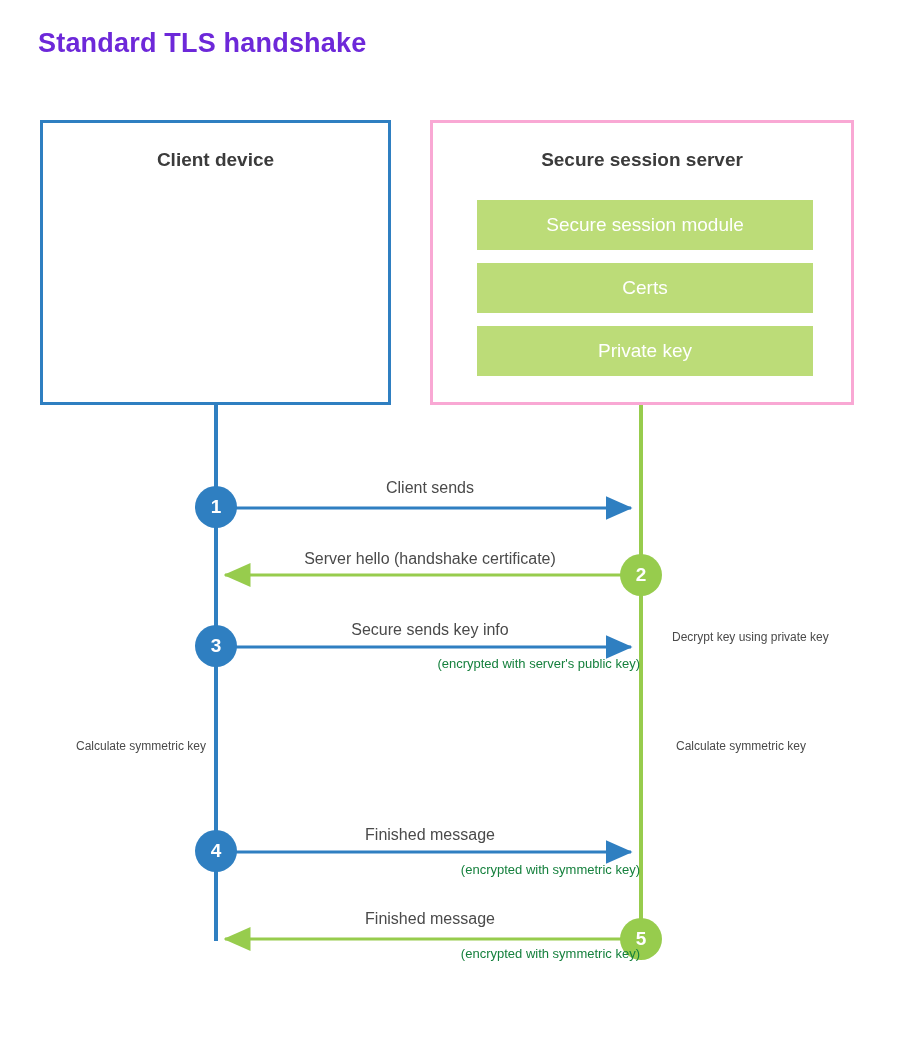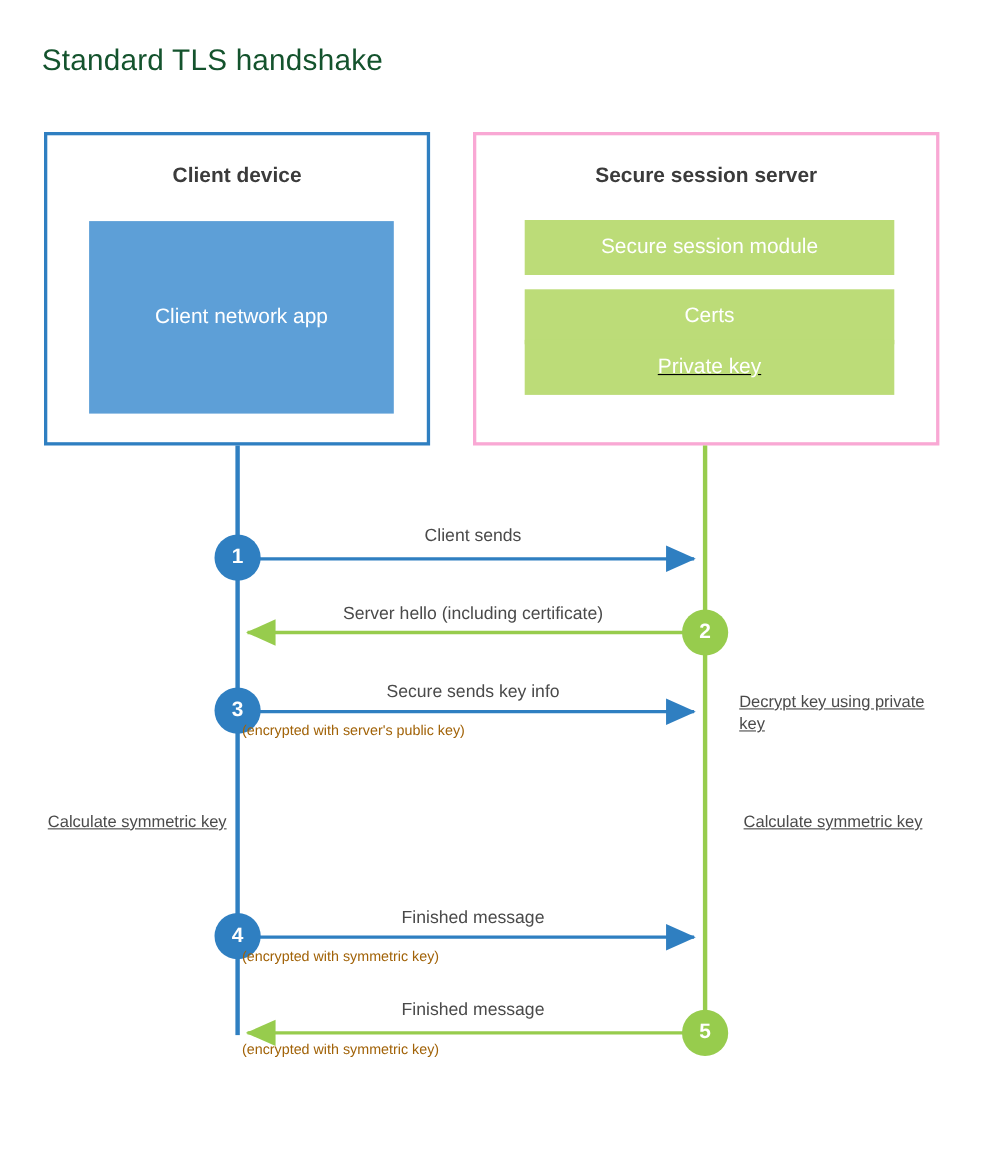--- a/index.html
+++ b/index.html
@@ -12,24 +12,24 @@
     height: 1058px;
     position: relative;
     font-family: "Liberation Sans", sans-serif;
     overflow: hidden;
   }
 
   
   #page-title {
     position: absolute;
     left: 38px;
-    top: 40px;
+    top: 28px;
     font-size: 27px;
-    font-weight: 400;
-    color: #14532d;
+    font-weight: 700;
+    color: #6d28d9;
     letter-spacing: 0.2px;
     white-space: nowrap;
   }
 
   
   .party-box {
     position: absolute;
     background: #ffffff;
     box-sizing: border-box;
   }
@@ -91,21 +91,21 @@
     justify-content: center;
   }
   .server-bar-label {
     color: #ffffff;
     font-size: 19px;
     font-weight: 300;
     text-align: center;
   }
   #server-bar-0 { top: 77px; }
   #server-bar-1 { top: 140px; }
-  #server-bar-2 { top: 186px; text-decoration: underline; }
+  #server-bar-2 { top: 203px; }
 
   
   .lifeline {
     position: absolute;
     width: 4px;
     top: 405px;
     height: 536px;
   }
   #client-lifeline {
     left: 214px;
@@ -152,44 +152,43 @@
   .msg-label {
     position: absolute;
     text-align: center;
     font-size: 16px;
     font-weight: 300;
     color: #4a4a4a;
     white-space: nowrap;
   }
   .msg-sublabel {
     position: absolute;
-    text-align: left;
+    text-align: right;
     font-size: 13px;
     font-weight: 300;
-    color: #a16207;
+    color: #15803d;
     white-space: nowrap;
   }
 
   #msg-label-1 { left: 220px; width: 420px; top: 479px; }
   #msg-label-2 { left: 220px; width: 420px; top: 550px; }
   #msg-label-3 { left: 220px; width: 420px; top: 621px; }
   #msg-sublabel-3 { left: 220px; width: 420px; top: 656px; }
   #msg-label-4 { left: 220px; width: 420px; top: 826px; }
   #msg-sublabel-4 { left: 220px; width: 420px; top: 862px; }
   #msg-label-5 { left: 220px; width: 420px; top: 910px; }
   #msg-sublabel-5 { left: 220px; width: 420px; top: 946px; }
 
   
   .side-note {
     position: absolute;
-    font-size: 15px;
+    font-size: 12px;
     font-weight: 300;
     color: #4a4a4a;
     line-height: 1.35;
-    text-decoration: underline;
   }
   #note-decrypt {
     left: 672px;
     top: 629px;
     width: 180px;
     text-align: left;
   }
   #note-calc-client {
     left: 20px;
     top: 738px;
@@ -203,23 +202,20 @@
     text-align: left;
   }
 </style>
 </head>
 <body>
 
 <div id="page-title">Standard TLS handshake</div>
 
 <div id="client-box" class="party-box">
   <div class="party-title">Client device</div>
-  <div id="client-app-block">
-    <div id="client-app-label">Client network app</div>
-  </div>
 </div>
 
 <div id="server-box" class="party-box">
   <div class="party-title">Secure session server</div>
   <div id="server-bar-1" class="server-bar">
     <div class="server-bar-label">Certs</div>
   </div>
   <div id="server-bar-0" class="server-bar">
     <div class="server-bar-label">Secure session module</div>
   </div>
@@ -253,21 +249,21 @@
 </svg>
 
 <div id="step-circle-1" class="step-circle blue">1</div>
 <div id="step-circle-2" class="step-circle green">2</div>
 <div id="step-circle-3" class="step-circle blue">3</div>
 <div id="step-circle-4" class="step-circle blue">4</div>
 <div id="step-circle-5" class="step-circle green">5</div>
 
 <div id="msg-label-1" class="msg-label">Client sends</div>
 
-<div id="msg-label-2" class="msg-label">Server hello (including certificate)</div>
+<div id="msg-label-2" class="msg-label">Server hello (handshake certificate)</div>
 
 <div id="msg-label-3" class="msg-label">Secure sends key info</div>
 <div id="msg-sublabel-3" class="msg-sublabel">(encrypted with server's public key)</div>
 
 <div id="msg-label-4" class="msg-label">Finished message</div>
 <div id="msg-sublabel-4" class="msg-sublabel">(encrypted with symmetric key)</div>
 
 <div id="msg-label-5" class="msg-label">Finished message</div>
 <div id="msg-sublabel-5" class="msg-sublabel">(encrypted with symmetric key)</div>
 

